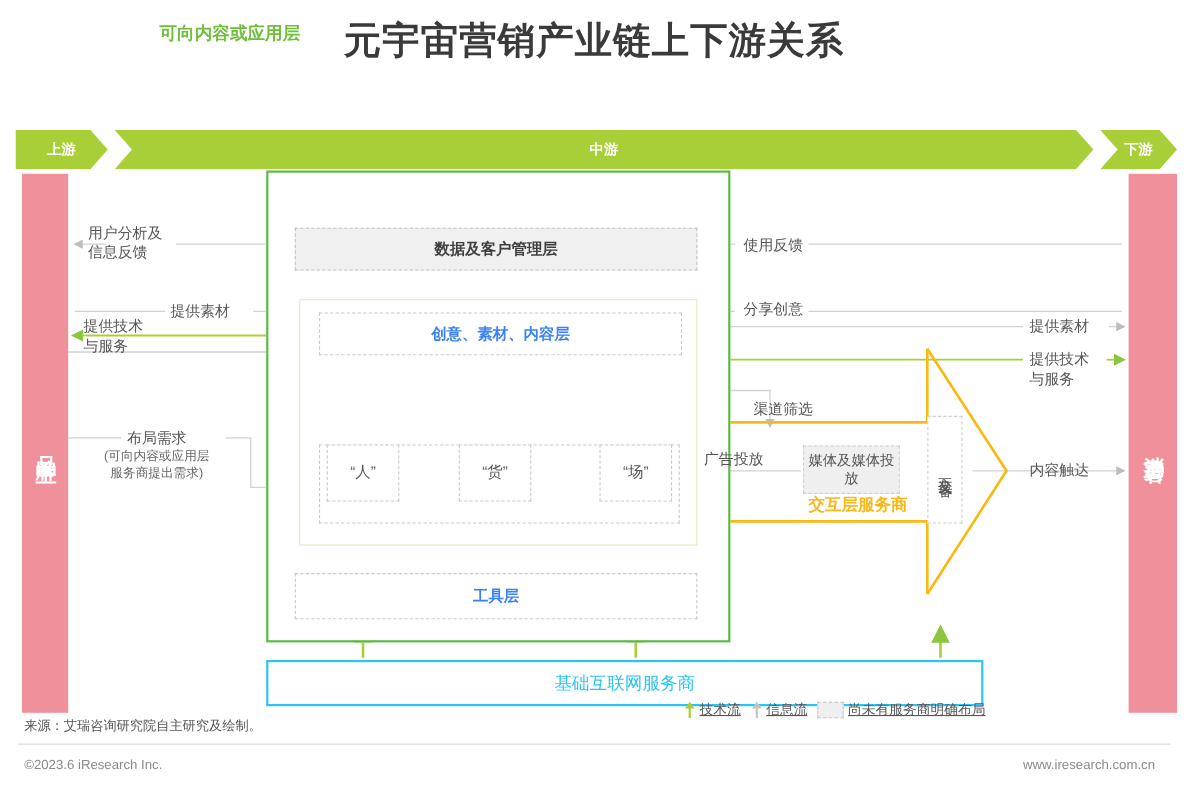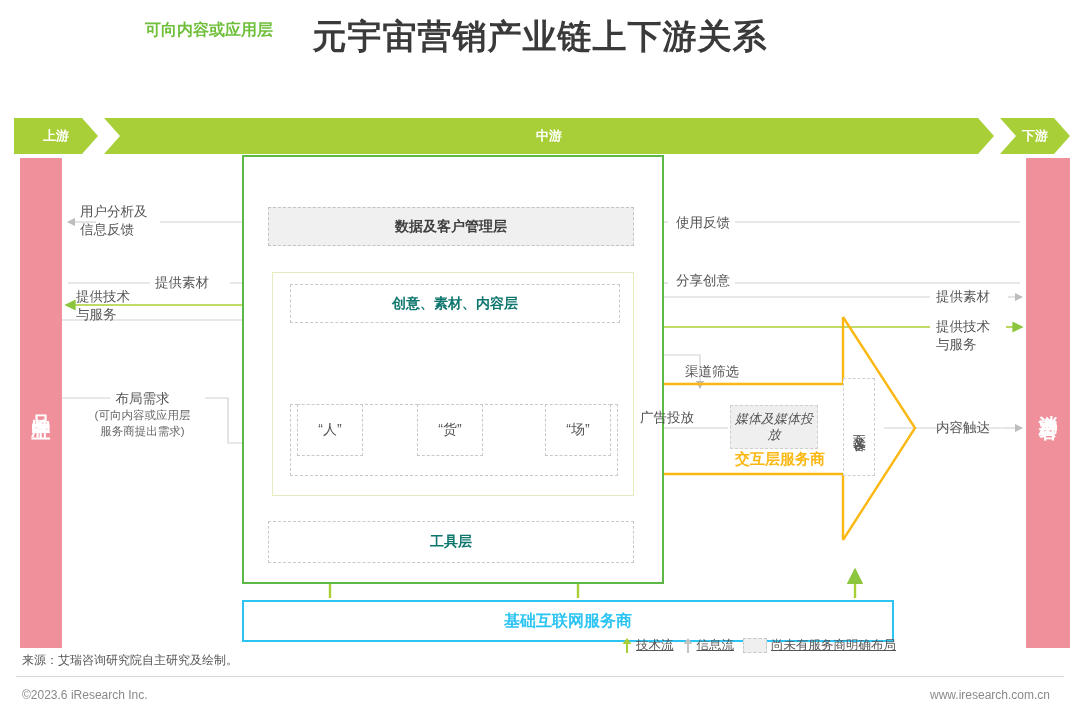--- a/index.html
+++ b/index.html
@@ -44,21 +44,21 @@
      border:2px solid #5CB946;background:#ffffff;}
   #meta-title{left:0;top:20px;width:418px;text-align:center;
      color:#6FBF3B;font-weight:bold;font-size:16px;}
 
   
   .dbox{border:1px dashed #c3c3c3;background:#f0f0f0;
         display:flex;align-items:center;justify-content:center;
         font-weight:bold;font-size:14px;color:#3f3f3f;text-align:center;}
   .dbox-plain{border:1px dashed #c9c9c9;background:#ffffff;
         display:flex;align-items:center;justify-content:center;
-        font-weight:bold;font-size:14px;color:#0f766e;text-align:center;}
+        font-weight:bold;font-size:14px;color:#3b82f6;text-align:center;}
 
   #data-layer{left:268px;top:207px;width:364px;height:37px;}
   #pale-box{left:272px;top:272px;width:360px;height:222px;
      border:1px solid #e4ecbe;background:transparent;}
   #content-layer{left:290px;top:284px;width:328px;height:37px;}
   #cocreate{left:290px;top:348px;width:328px;text-align:center;
      font-size:14px;color:#666;}
   #app-layer{left:290px;top:404px;width:328px;height:72px;
      align-items:flex-end;padding-bottom:8px;box-sizing:border-box;}
   #app-layer-label{left:290px;top:455px;width:328px;text-align:center;
@@ -68,27 +68,27 @@
        font-size:14px;color:#555;}
   #ren{left:297px;top:404px;}
   #huo{left:417px;top:404px;}
   #chang{left:545px;top:404px;}
   #tool-layer{left:268px;top:521px;width:364px;height:40px;}
 
   
   #basic-net{left:242px;top:600px;width:648px;height:38px;
      border:2px solid #2BC4F3;background:#ffffff;
      display:flex;align-items:center;justify-content:center;
-     color:#2BC4F3;font-weight:bold;font-size:16px;}
+     color:#2BC4F3;font-weight:normal;font-size:16px;}
   #inter-title{left:700px;top:450px;width:160px;text-align:center;
      color:#FBB813;font-weight:bold;font-size:15px;}
   #media-box{left:730px;top:405px;width:86px;height:42px;
      border:1px dashed #cfcfcf;background:#efefef;
      display:flex;align-items:center;justify-content:center;text-align:center;
-     font-size:13px;color:#555;line-height:1.25;font-style:italic;}
+     font-size:13px;color:#555;line-height:1.25;}
   #device-box{left:843px;top:378px;width:30px;height:96px;
      border:1px dashed #cfcfcf;background:#ffffff;
      display:flex;align-items:center;justify-content:center;}
   #device-box .vtxt{writing-mode:vertical-rl;text-orientation:upright;
      font-size:13px;color:#555;letter-spacing:2px;}
 
   
   .lbl{font-size:13.5px;color:#555;line-height:1.35;}
   .lbl-c{text-align:center;}
   .sub{font-size:11.5px;color:#666;}

